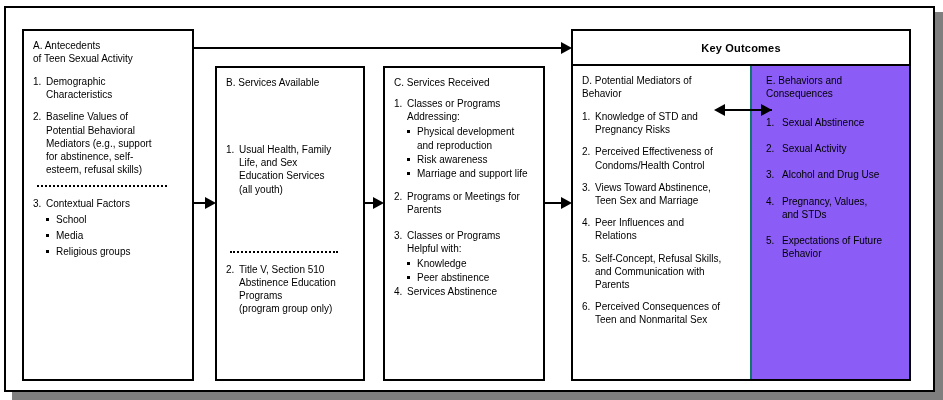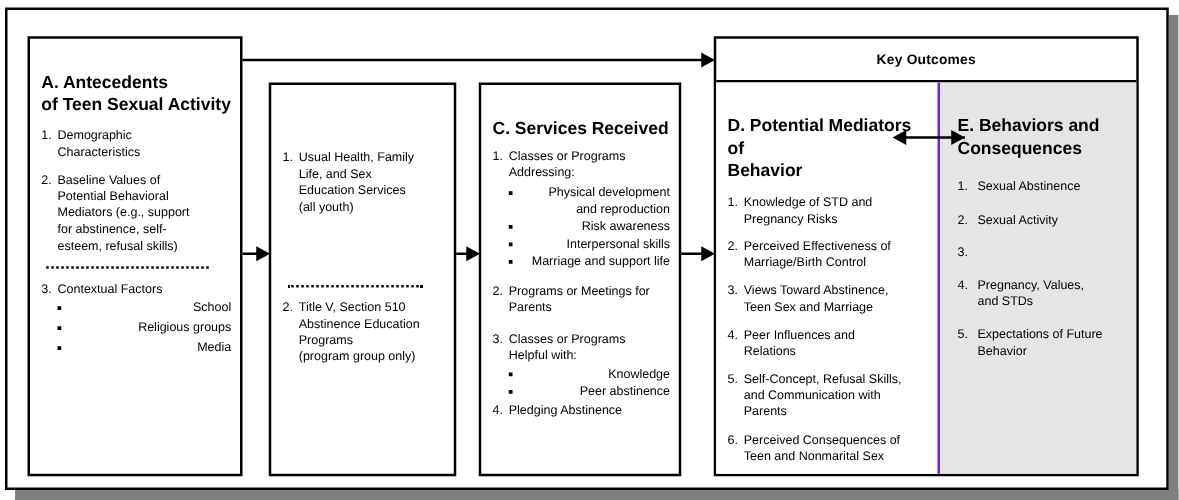--- a/index.html
+++ b/index.html
@@ -65,50 +65,49 @@
     align-items: center;
     justify-content: center;
     font-size: 11px;
     font-weight: bold;
     letter-spacing: .2px;
   }
   #box-d {
     position: absolute;
     left: 0; top: 35px;
     width: 179px; bottom: 0;
-    border-right: 2px solid #6d28d9;
+    border-right: 2px solid #0f766e;
     box-sizing: border-box;
     background: #ffffff;
   }
   #box-e {
     position: absolute;
     left: 179px; top: 35px;
     right: 0; bottom: 0;
-    background: #e5e5e5;
+    background: #8b5cf6;
     box-sizing: border-box;
   }
 
   
   .inner {
     position: absolute;
     left: 0; top: 0; right: 0; bottom: 0;
     padding: 8px 7px 4px 9px;
     box-sizing: border-box;
     font-size: 10px;
     line-height: 1.32;
     color: #000000;
   }
 
   .box-title {
-    font-weight: bold;
-    font-size: 14px;
+    font-weight: normal;
+    font-size: 10px;
     line-height: 1.3;
     margin-bottom: 10px;
     white-space: pre-line;
-    margin-top: 17px;
   }
   .box-title.tight { margin-bottom: 8px; }
 
   .num-item {
     display: flex;
     margin-bottom: 9px;
   }
   .num-item .num {
     flex: 0 0 auto;
     min-width: 13px;
@@ -122,21 +121,20 @@
   .bullets {
     list-style: none;
     margin: 1px 0 0 0;
     padding: 0 0 0 13px;
   }
   .bullets li {
     position: relative;
     padding-left: 10px;
     margin-bottom: 1px;
     white-space: pre-line;
-    text-align: right;
   }
   .bullets li::before {
     content: "";
     position: absolute;
     left: 0; top: 5px;
     width: 3px; height: 3px;
     background: #000000;
   }
   .bullets.spaced li { margin-bottom: 3px; }
 
@@ -216,28 +214,29 @@
 
       <div class="dotted-sep"></div>
 
       <div class="num-item" style="margin-bottom:2px">
         <span class="num">3.</span>
         <span class="txt">Contextual Factors</span>
       </div>
 
       <ul class="bullets spaced">
         <li>School</li>
+        <li>Media</li>
         <li>Religious groups</li>
-        <li>Media</li>
       </ul>
     </div>
   </div>
 
   <div class="box" id="box-b">
     <div class="inner">
+      <div class="box-title">B. Services Available</div>
 
       <div class="spacer-lg"></div>
 
       <div class="num-item">
         <span class="num">1.</span>
         <span class="txt">Usual Health, Family
 Life, and Sex
 Education Services
  (all youth)</span>
       </div>
@@ -263,21 +262,20 @@
       <div class="num-item" style="margin-bottom:2px">
         <span class="num">1.</span>
         <span class="txt">Classes or Programs
 Addressing:</span>
       </div>
 
       <ul class="bullets" style="margin-bottom:10px">
         <li>Physical development
   and reproduction</li>
         <li>Risk awareness</li>
-        <li>Interpersonal skills</li>
         <li>Marriage and support life</li>
       </ul>
 
       <div class="num-item" style="margin-bottom:12px">
         <span class="num">2.</span>
         <span class="txt">Programs or Meetings for
 Parents</span>
       </div>
 
       <div class="num-item" style="margin-bottom:2px">
@@ -286,21 +284,21 @@
 Helpful with:</span>
       </div>
 
       <ul class="bullets" style="margin-bottom:0">
         <li>Knowledge</li>
         <li>Peer abstinence</li>
       </ul>
 
       <div class="num-item">
         <span class="num">4.</span>
-        <span class="txt">Pledging Abstinence</span>
+        <span class="txt">Services Abstinence</span>
       </div>
     </div>
   </div>
 
   <div class="box" id="key-outcomes-panel">
 
     <div id="key-outcomes-header">Key Outcomes</div>
 
     <div id="box-d">
       <div class="inner">
@@ -308,21 +306,21 @@
       Behavior</div>
 
         <div class="num-item">
           <span class="num">1.</span>
           <span class="txt">Knowledge of STD and
 Pregnancy Risks</span>
         </div>
         <div class="num-item">
           <span class="num">2.</span>
           <span class="txt">Perceived Effectiveness of
-Marriage/Birth Control</span>
+Condoms/Health Control</span>
         </div>
         <div class="num-item">
           <span class="num">3.</span>
           <span class="txt">Views Toward Abstinence,
 Teen Sex and Marriage</span>
         </div>
         <div class="num-item">
           <span class="num">4.</span>
           <span class="txt">Peer Influences and
 Relations</span>
@@ -349,20 +347,21 @@
         <div class="num-item" style="margin-bottom:13px">
           <span class="num wide">1.</span>
           <span class="txt">Sexual Abstinence</span>
         </div>
         <div class="num-item" style="margin-bottom:13px">
           <span class="num wide">2.</span>
           <span class="txt">Sexual Activity</span>
         </div>
         <div class="num-item" style="margin-bottom:13px">
           <span class="num wide">3.</span>
+          <span class="txt">Alcohol and Drug Use</span>
         </div>
         <div class="num-item" style="margin-bottom:13px">
           <span class="num wide">4.</span>
           <span class="txt">Pregnancy, Values,
 and STDs</span>
         </div>
         <div class="num-item">
           <span class="num wide">5.</span>
           <span class="txt">Expectations of Future
 Behavior</span>

